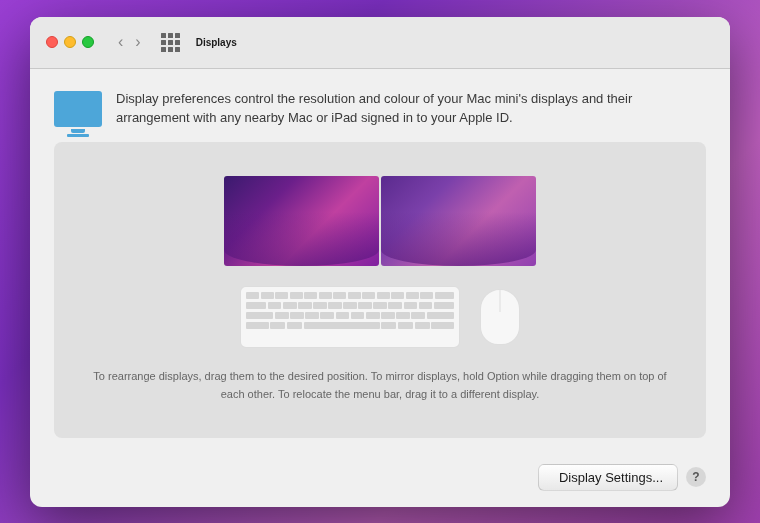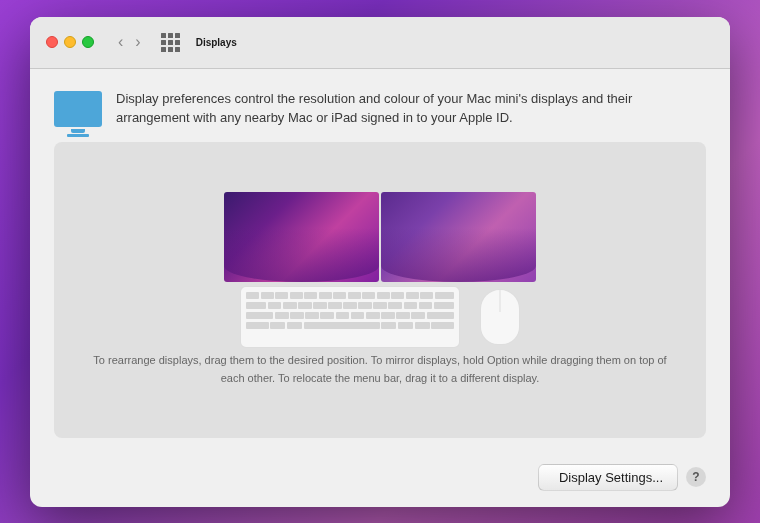--- a/index.html
+++ b/index.html
@@ -180,21 +180,21 @@
     
     .display-preview-area {
       flex: 1;
       background: #e0e0e0;
       border-radius: 8px;
       display: flex;
       flex-direction: column;
       align-items: center;
       justify-content: center;
       padding: 16px;
-      gap: 4px;
+      gap: 20px;
       min-height: 0;
     }
 
     .monitors-container {
       display: flex;
       gap: 2px;
       align-items: center;
       justify-content: center;
     }
 

